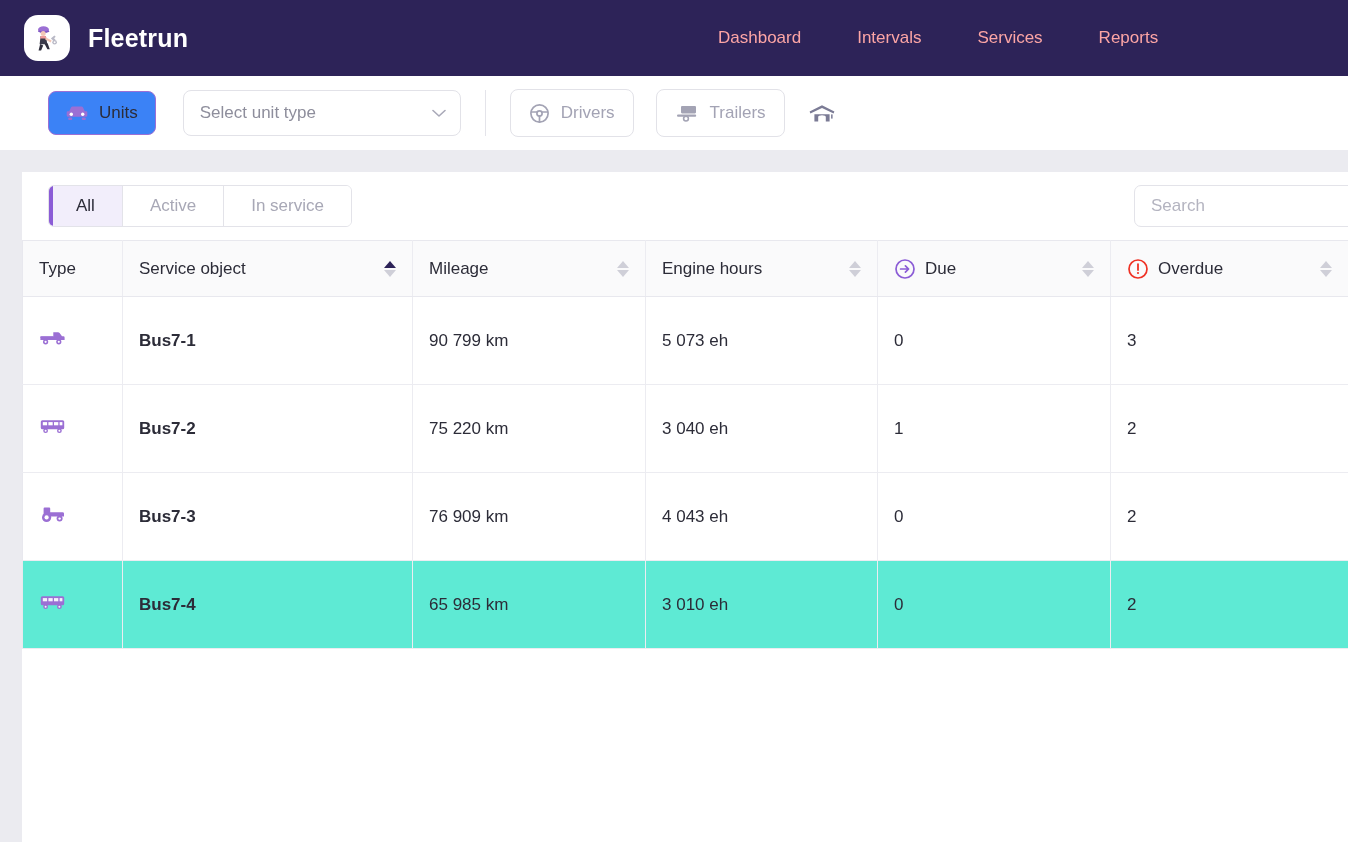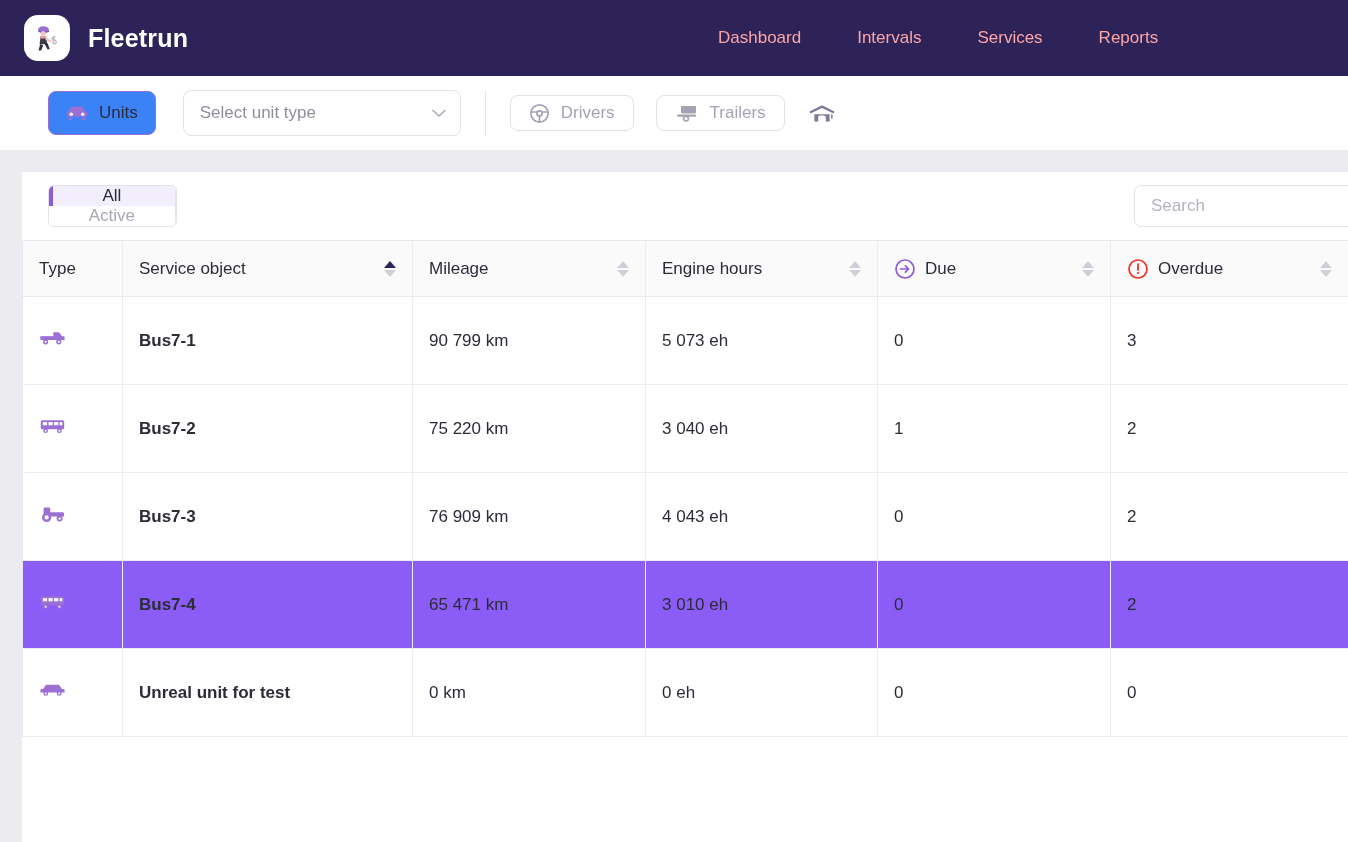--- a/index.html
+++ b/index.html
@@ -92,21 +92,21 @@
     font-size: 17px;
     cursor: pointer;
   }
   .divider-v {
     width: 1px; height: 46px;
     background: #e4e4ea;
     margin: 0 24px;
   }
   .btn-ghost {
     display: flex; align-items: center; gap: 11px;
-    height: 36px;
+    height: 48px;
     padding: 0 18px;
     border: 1.3px solid #e2e2e8;
     border-radius: 8px;
     background: #ffffff;
     color: #a3a3b4;
     font-size: 17px;
     cursor: pointer;
   }
   .btn-ghost + .btn-ghost { margin-left: 22px; }
   .garage-btn {
@@ -137,21 +137,20 @@
     align-items: center;
     padding: 0 26px;
     position: relative;
   }
   .seg {
     display: flex;
     height: 42px;
     border: 1px solid #e3e3e9;
     border-radius: 6px;
     overflow: hidden;
-    flex-direction: column;
   }
   .seg-item {
     display: flex; align-items: center; justify-content: center;
     padding: 0 27px;
     font-size: 17px;
     color: #a8a8b6;
     background: #ffffff;
     border-right: 1px solid #e3e3e9;
     cursor: pointer;
     position: relative;
@@ -203,21 +202,21 @@
   table.grid td {
     height: 88px;
     border-bottom: 1px solid #ececf1;
     border-right: 1px solid #ececf1;
     padding: 1px 16px;
     font-size: 17px;
     color: #2c2c38;
     vertical-align: middle;
   }
   table.grid td:first-child { border-left: 1px solid #e8e8ee; }
-  tr.row-hl td { background: #8b5cf6; }
+  tr.row-hl td { background: #5eead4; }
   td.c-name { font-weight: bold; }
   td.c-type { text-align: left; padding-left: 22px; }
 
   
   .sorter { display: inline-flex; flex-direction: column; gap: 2px; flex: none; }
   .tri-up, .tri-dn {
     width: 0; height: 0;
     border-left: 6px solid transparent;
     border-right: 6px solid transparent;
   }
@@ -483,41 +482,23 @@
                 <rect x="15" y="5.1" width="4.3" height="3.2" fill="#f5f3fc"></rect>
                 <rect x="20.6" y="5.1" width="2.8" height="3.2" fill="#f5f3fc"></rect>
                 <circle cx="6.6" cy="13.7" r="2.4" fill="#9b6fd4"></circle>
                 <circle cx="6.6" cy="13.7" r="1" fill="#f5f3fc"></circle>
                 <circle cx="20.4" cy="13.7" r="2.4" fill="#9b6fd4"></circle>
                 <circle cx="20.4" cy="13.7" r="1" fill="#f5f3fc"></circle>
               </svg>
             </span>
           </td>
           <td class="c-name">Bus7-4</td>
-          <td>65 471 km</td>
+          <td>65 985 km</td>
           <td>3 010 eh</td>
           <td>0</td>
           <td>2</td>
         </tr>
 
-        <tr>
-          <td class="c-type">
-            <span class="icon">
-              <svg width="27" height="16" viewBox="0 0 27 16">
-                <path d="M4.1 7 L6.4 3.6 Q7 2.7 8.1 2.7 H18.9 Q20 2.7 20.6 3.6 L22.9 7 H24.3 Q25.6 7 25.6 8.3 V10.6 H1.4 V8.3 Q1.4 7 2.7 7 Z" fill="#9b6fd4"></path>
-                <circle cx="6.8" cy="11.4" r="2.4" fill="#9b6fd4"></circle>
-                <circle cx="6.8" cy="11.4" r="1" fill="#ffffff"></circle>
-                <circle cx="20.2" cy="11.4" r="2.4" fill="#9b6fd4"></circle>
-                <circle cx="20.2" cy="11.4" r="1" fill="#ffffff"></circle>
-              </svg>
-            </span>
-          </td>
-          <td class="c-name">Unreal unit for test</td>
-          <td>0 km</td>
-          <td>0 eh</td>
-          <td>0</td>
-          <td>0</td>
-        </tr>
       </tbody>
     </table>
 
   </div>
 </div>
 
 </body></html>

